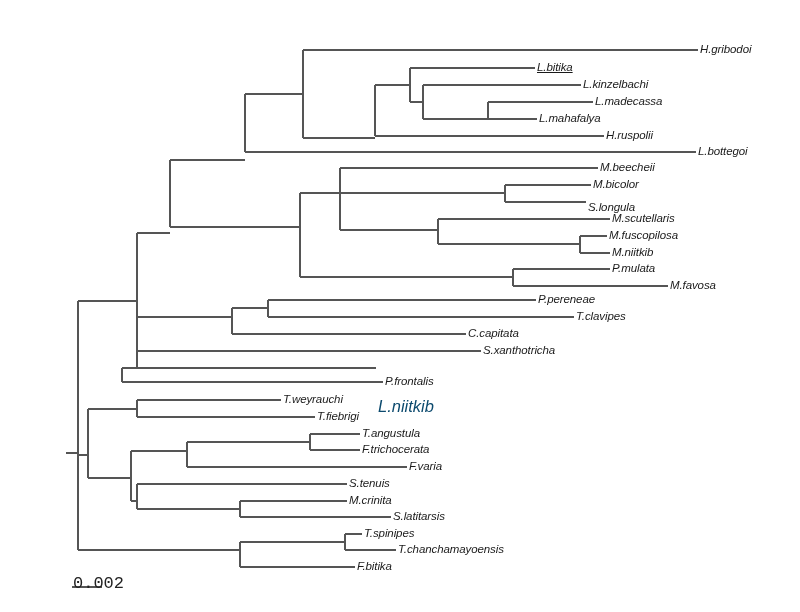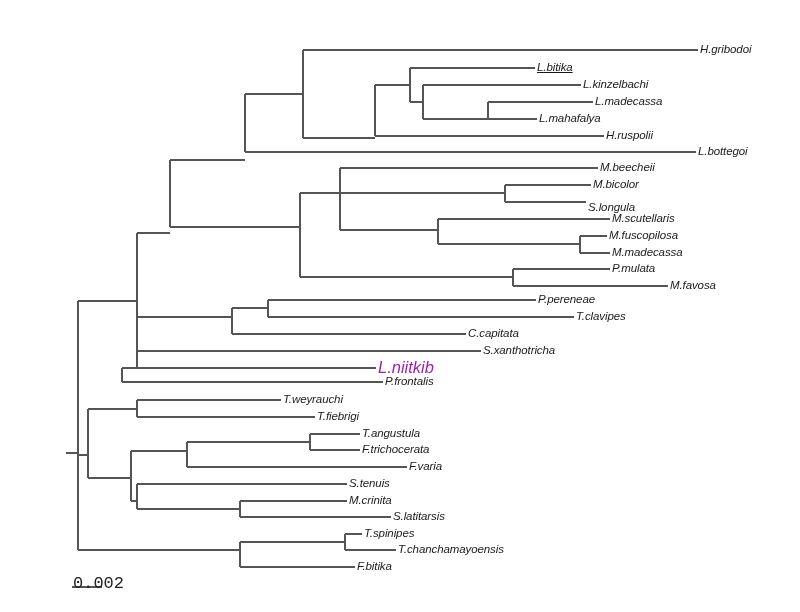--- a/index.html
+++ b/index.html
@@ -32,24 +32,25 @@
     position: absolute;
     font-family: "Liberation Sans", sans-serif;
     font-style: italic;
     font-size: 11.5px;
     color: #1a1a1a;
     white-space: nowrap;
     line-height: 1;
     letter-spacing: -0.1px;
   }
   .tip-label.highlight {
-    color: #a21caf;
+    color: #0c4a6e;
     font-size: 16.5px;
     font-weight: 500;
     letter-spacing: 0px;
+    margin-top: 39px;
   }
   .scale-label {
     position: absolute;
     font-family: Liberation Mono, monospace;
     font-size: 17px;
     color: #222222;
     white-space: nowrap;
     line-height: 1;
   }
 </style>
@@ -157,21 +158,21 @@
       <div class="tip-label" style="left: 583px; top: 79px; font-style: italic;">L.kinzelbachi</div>
       <div class="tip-label" style="left: 595px; top: 96px;">L.madecassa</div>
       <div class="tip-label" style="left: 539px; top: 113px;">L.mahafalya</div>
       <div class="tip-label" style="left: 606px; top: 130px;">H.ruspolii</div>
       <div class="tip-label" style="left: 698px; top: 146px;">L.bottegoi</div>
       <div class="tip-label" style="left: 600px; top: 162px;">M.beecheii</div>
       <div class="tip-label" style="left: 593px; top: 179px;">M.bicolor</div>
       <div class="tip-label" style="left: 588px; top: 202px;">S.longula</div>
       <div class="tip-label" style="left: 612px; top: 213px;">M.scutellaris</div>
       <div class="tip-label" style="left: 609px; top: 230px;">M.fuscopilosa</div>
-      <div class="tip-label" style="left: 612px; top: 247px;">M.madecassa</div>
+      <div class="tip-label" style="left: 612px; top: 247px;">M.niitkib</div>
       <div class="tip-label" style="left: 612px; top: 263px;">P.mulata</div>
       <div class="tip-label" style="left: 670px; top: 280px;">M.favosa</div>
       <div class="tip-label" style="left: 538px; top: 294px;">P.pereneae</div>
       <div class="tip-label" style="left: 576px; top: 311px;">T.clavipes</div>
       <div class="tip-label" style="left: 468px; top: 328px;">C.capitata</div>
       <div class="tip-label" style="left: 483px; top: 345px;">S.xanthotricha</div>
       <div class="tip-label highlight" style="left: 378px; top: 359px;">L.niitkib</div>
       <div class="tip-label" style="left: 385px; top: 376px;">P.frontalis</div>
       <div class="tip-label" style="left: 283px; top: 394px;">T.weyrauchi</div>
       <div class="tip-label" style="left: 317px; top: 411px;">T.fiebrigi</div>

